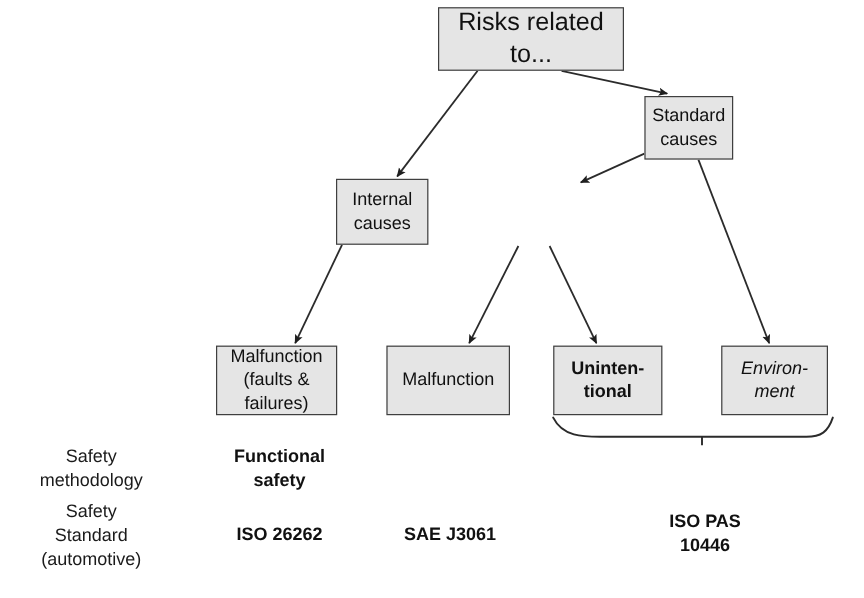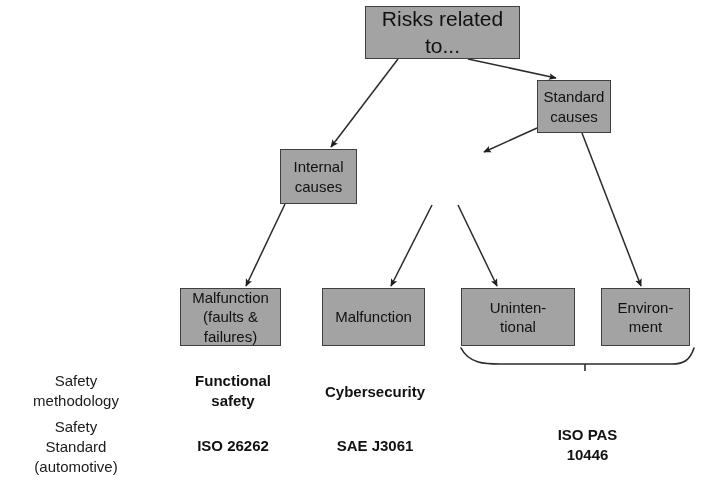--- a/index.html
+++ b/index.html
@@ -21,42 +21,42 @@
     left: 0;
     top: 0;
     width: 720px;
     height: 498px;
     pointer-events: none;
   }
   .node {
     position: absolute;
     box-sizing: border-box;
     border: 1px solid #3f3f3f;
-    background: #a3a3a3;
+    background: #e5e5e5;
     display: flex;
     align-items: center;
     justify-content: center;
     text-align: center;
     line-height: 1.28;
     color: #111111;
     z-index: 2;
   }
   .node-text {
     display: block;
     white-space: pre-line;
     padding: 0 3px;
   }
   .n-root      { left: 365px; top: 6px;   width: 155px; height: 53px; font-size: 21px; }
   .n-external  { left: 537px; top: 80px;  width: 74px;  height: 53px; font-size: 15px; }
   .n-internal  { left: 255px; top: 149px; width: 77px;  height: 55px; font-size: 15px; margin-left: 25px; }
   .n-misuse    { left: 404px; top: 149px; width: 77px;  height: 55px; font-size: 15px; }
   .n-malfunc   { left: 180px; top: 288px; width: 101px; height: 58px; font-size: 15px; }
   .n-intent    { left: 322px; top: 288px; width: 103px; height: 58px; font-size: 15px; }
-  .n-unintent  { left: 461px; top: 288px; width: 114px; height: 58px; font-size: 15px; }
-  .n-environ   { left: 601px; top: 288px; width: 89px;  height: 58px; font-size: 15px; }
+  .n-unintent  { left: 461px; top: 288px; width: 91px; height: 58px; font-size: 15px; font-weight: bold; }
+  .n-environ   { left: 601px; top: 288px; width: 89px;  height: 58px; font-size: 15px; font-style: italic; }
 
   .caption {
     position: absolute;
     text-align: center;
     white-space: pre-line;
     line-height: 1.32;
     z-index: 2;
   }
   .caption.plain  { font-size: 15px; font-weight: 400; color: #1b1b1b; }
   .caption.strong { font-size: 15px; font-weight: bold; color: #111111; }
@@ -135,19 +135,18 @@
   <div class="caption plain c-rowlabel-a">Safety
 methodology</div>
   <div class="caption plain c-rowlabel-b">Safety
 Standard
 (automotive)</div>
 
   <div class="caption strong c-meth-fs">Functional
 safety</div>
   <div class="caption strong c-std-fs">ISO 26262</div>
 
-  <div class="caption strong c-meth-cs">Cybersecurity</div>
   <div class="caption strong c-std-cs">SAE J3061</div>
 
   <div class="caption strong c-std-sotif">ISO PAS
 10446</div>
 
 </div>
 
 </body></html>

